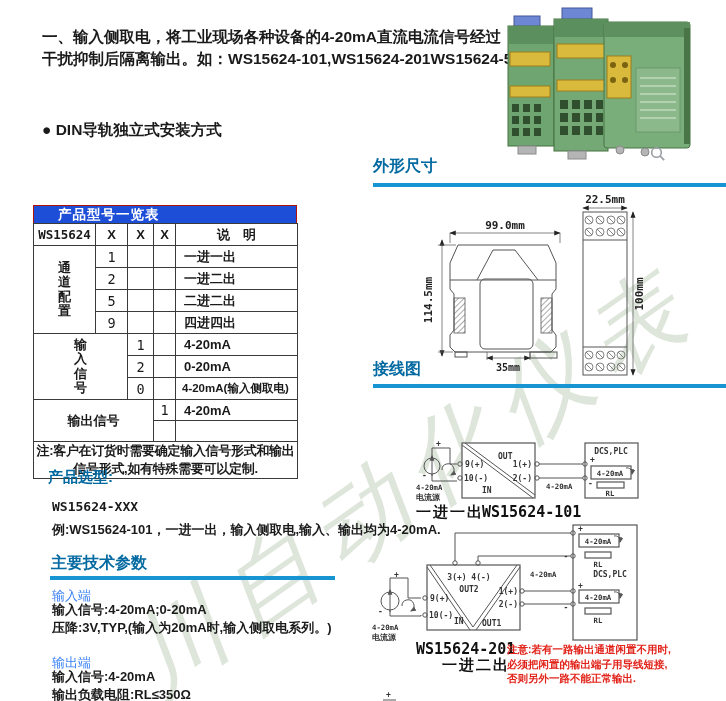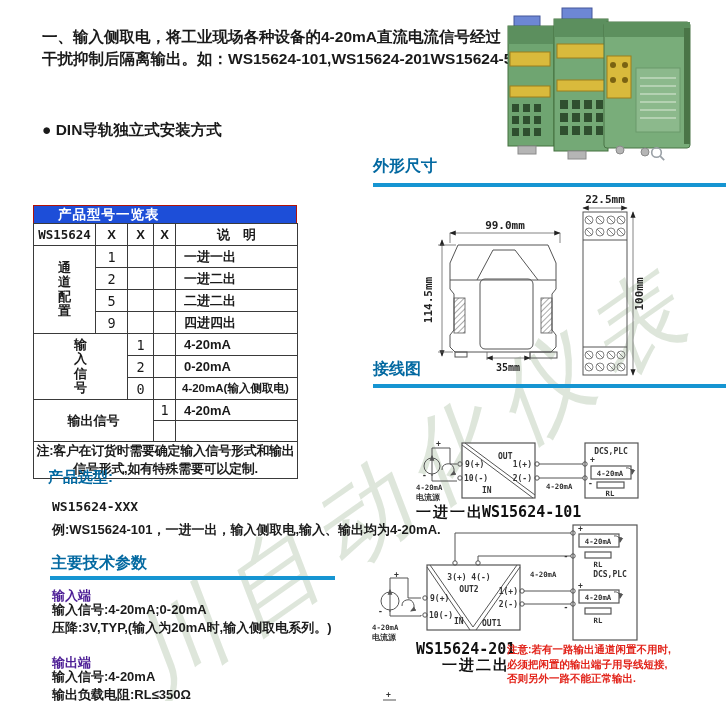--- a/index.html
+++ b/index.html
@@ -31,21 +31,21 @@
   table.mt tr.r{height:22px;}
   table.mt tr.ro{height:21px;}
   .vtxt{display:inline-block;width:15px;line-height:14.5px;font-size:13px;word-break:break-all;font-weight:600;}
   td.hlab{font-weight:600;font-size:13.5px;}
   td.notecell{font-size:9px;height:18px;font-weight:600;letter-spacing:-0.3px;}
   
   .seltitle{left:48px;top:468px;font-size:15px;}
   .selmodel{left:52px;top:499px;font-family:"DejaVu Sans Mono",monospace;font-weight:700;font-size:13px;}
   .selex{left:52px;top:521px;font-size:13px;font-weight:600;white-space:nowrap;}
   .techtitle{left:51px;top:553px;}
-  .subt{color:#4c1d95;font-weight:700;font-size:13px;}
+  .subt{color:#3b82f6;font-weight:400;font-size:13px;}
   .plist{font-size:13px;font-weight:600;line-height:17.5px;white-space:nowrap;}
   
   .t-dims{left:373px;top:156px;}
   .t-wire{left:373px;top:359px;}
   svg text{user-select:none;}
   .wt{font:700 8px "DejaVu Sans Mono",monospace;fill:#333;}
   .wt2{font:700 7.3px "DejaVu Sans Mono",monospace;fill:#333;}
   .wcn{font:700 8px "Liberation Sans",sans-serif;fill:#333;}
   .cap{font:700 15px "DejaVu Sans Mono",monospace;fill:#111;}
   .capcn{font:700 15px "Liberation Sans",sans-serif;fill:#111;letter-spacing:2px;}

